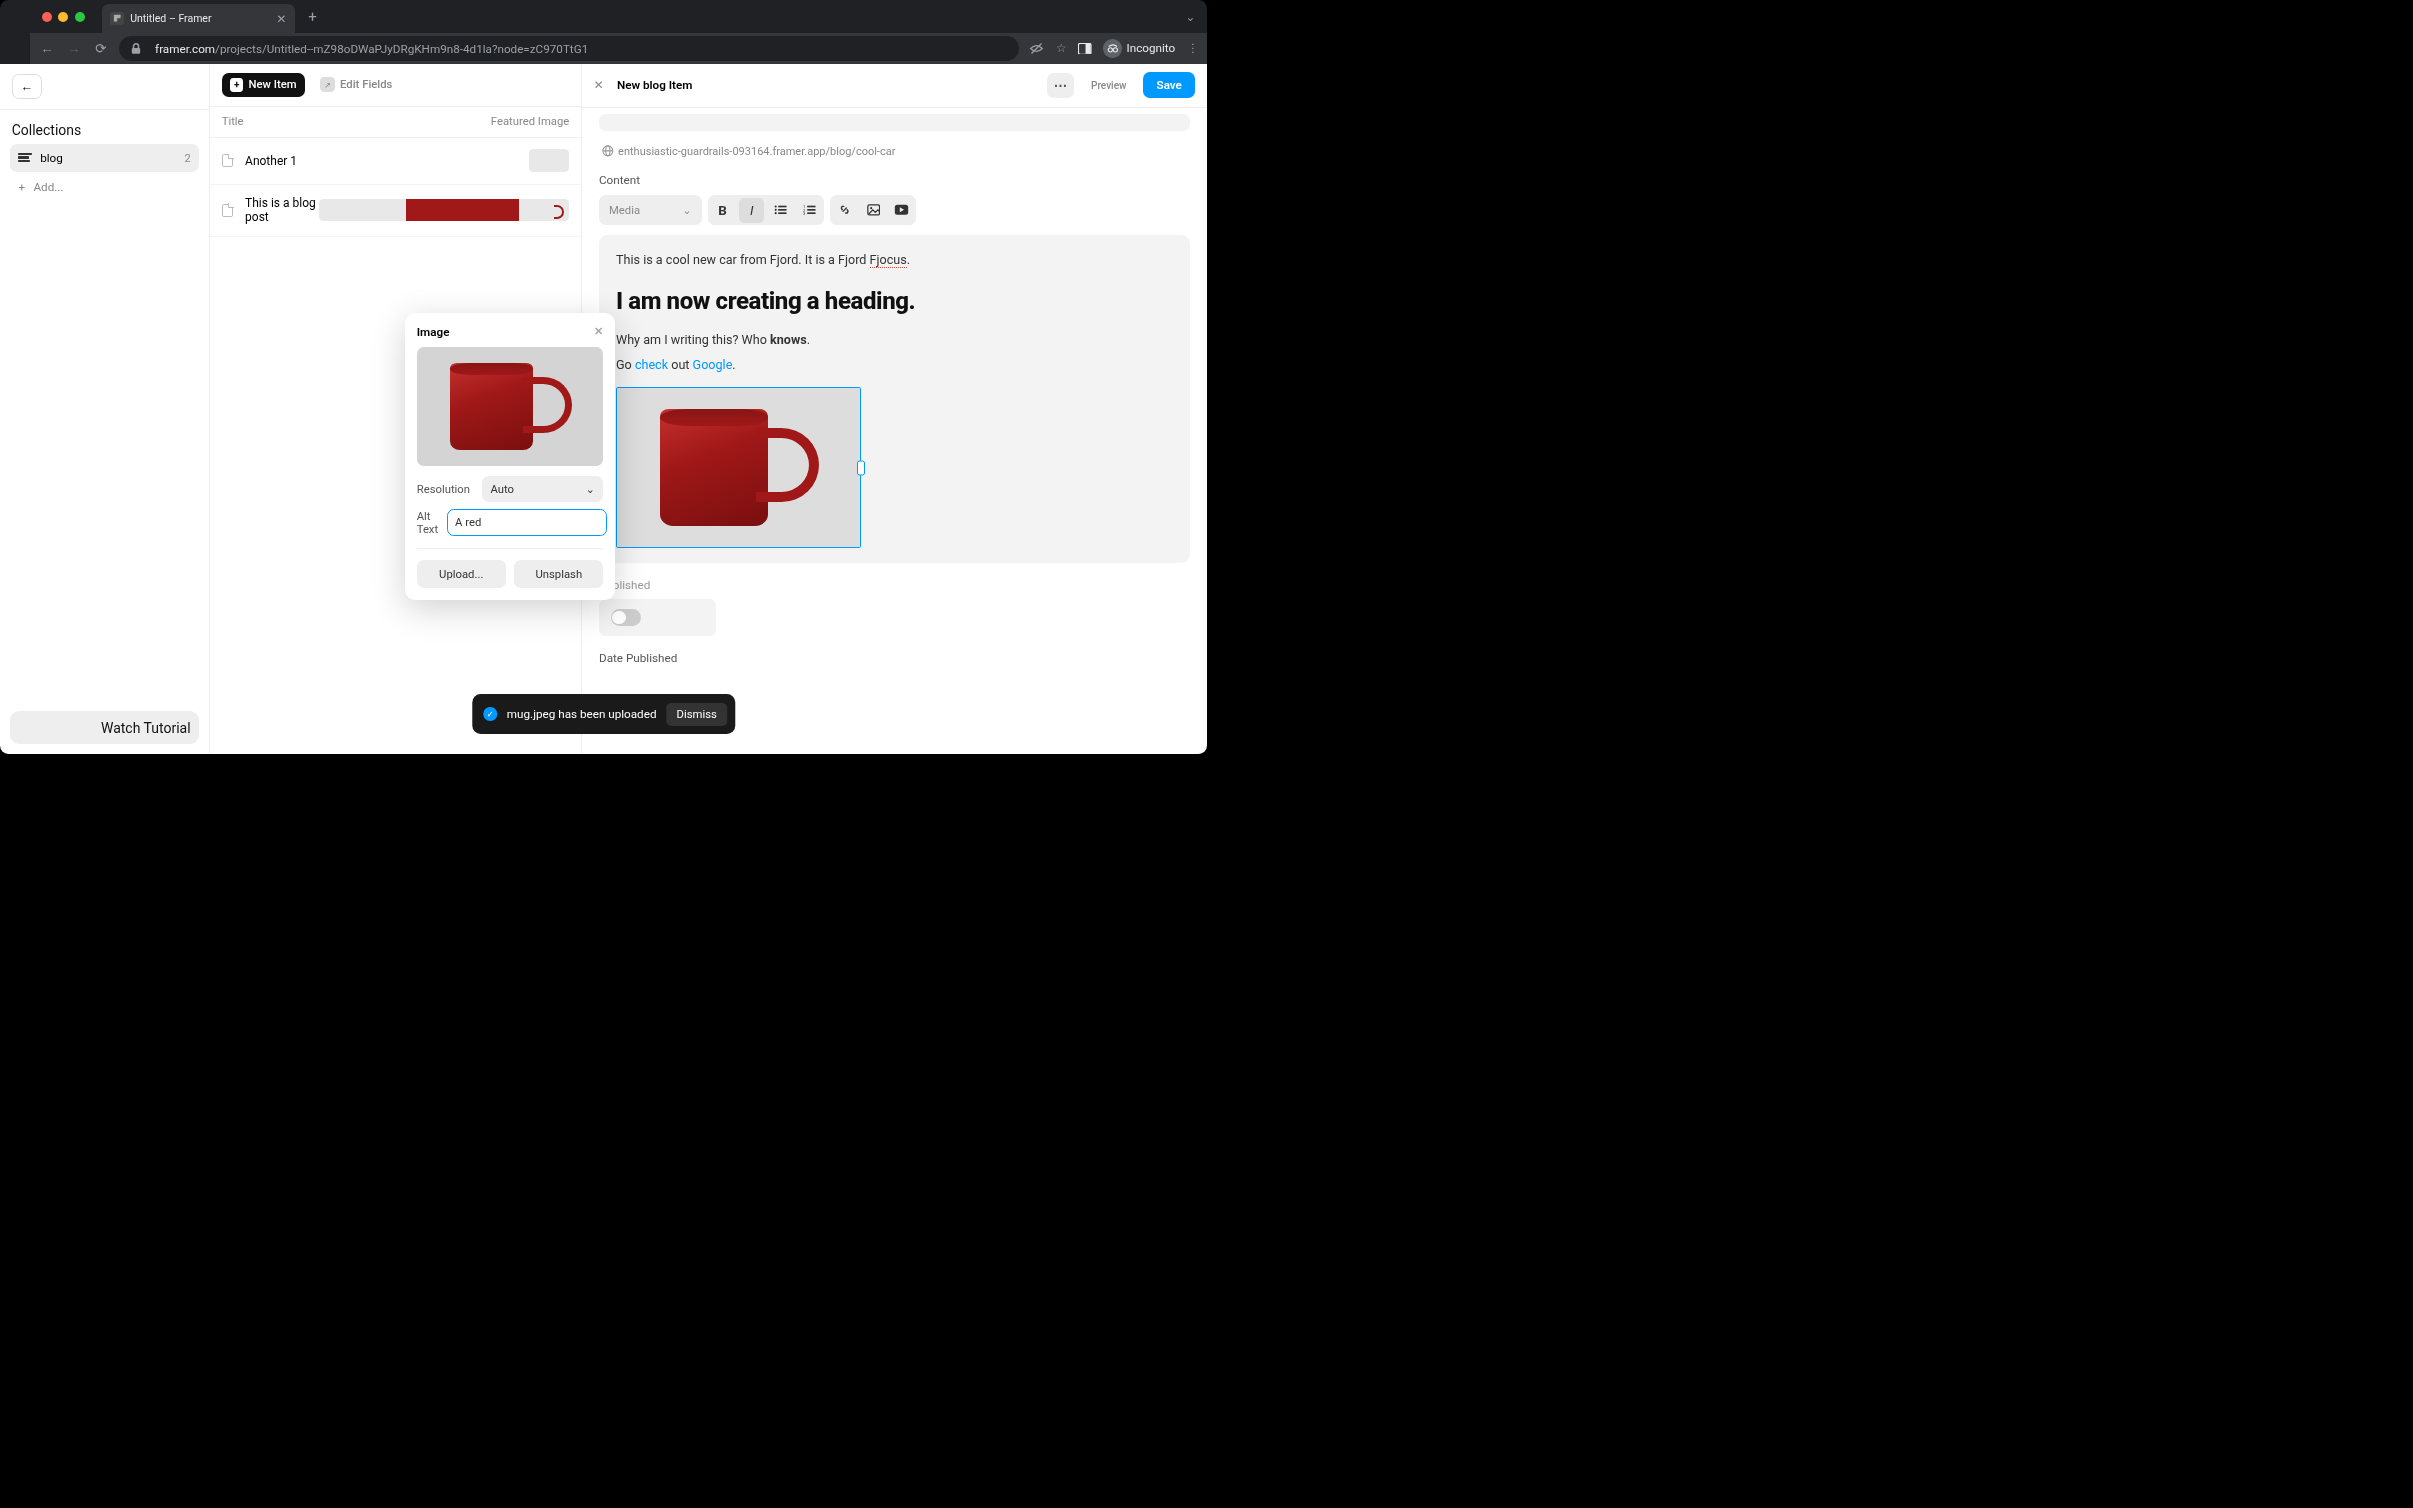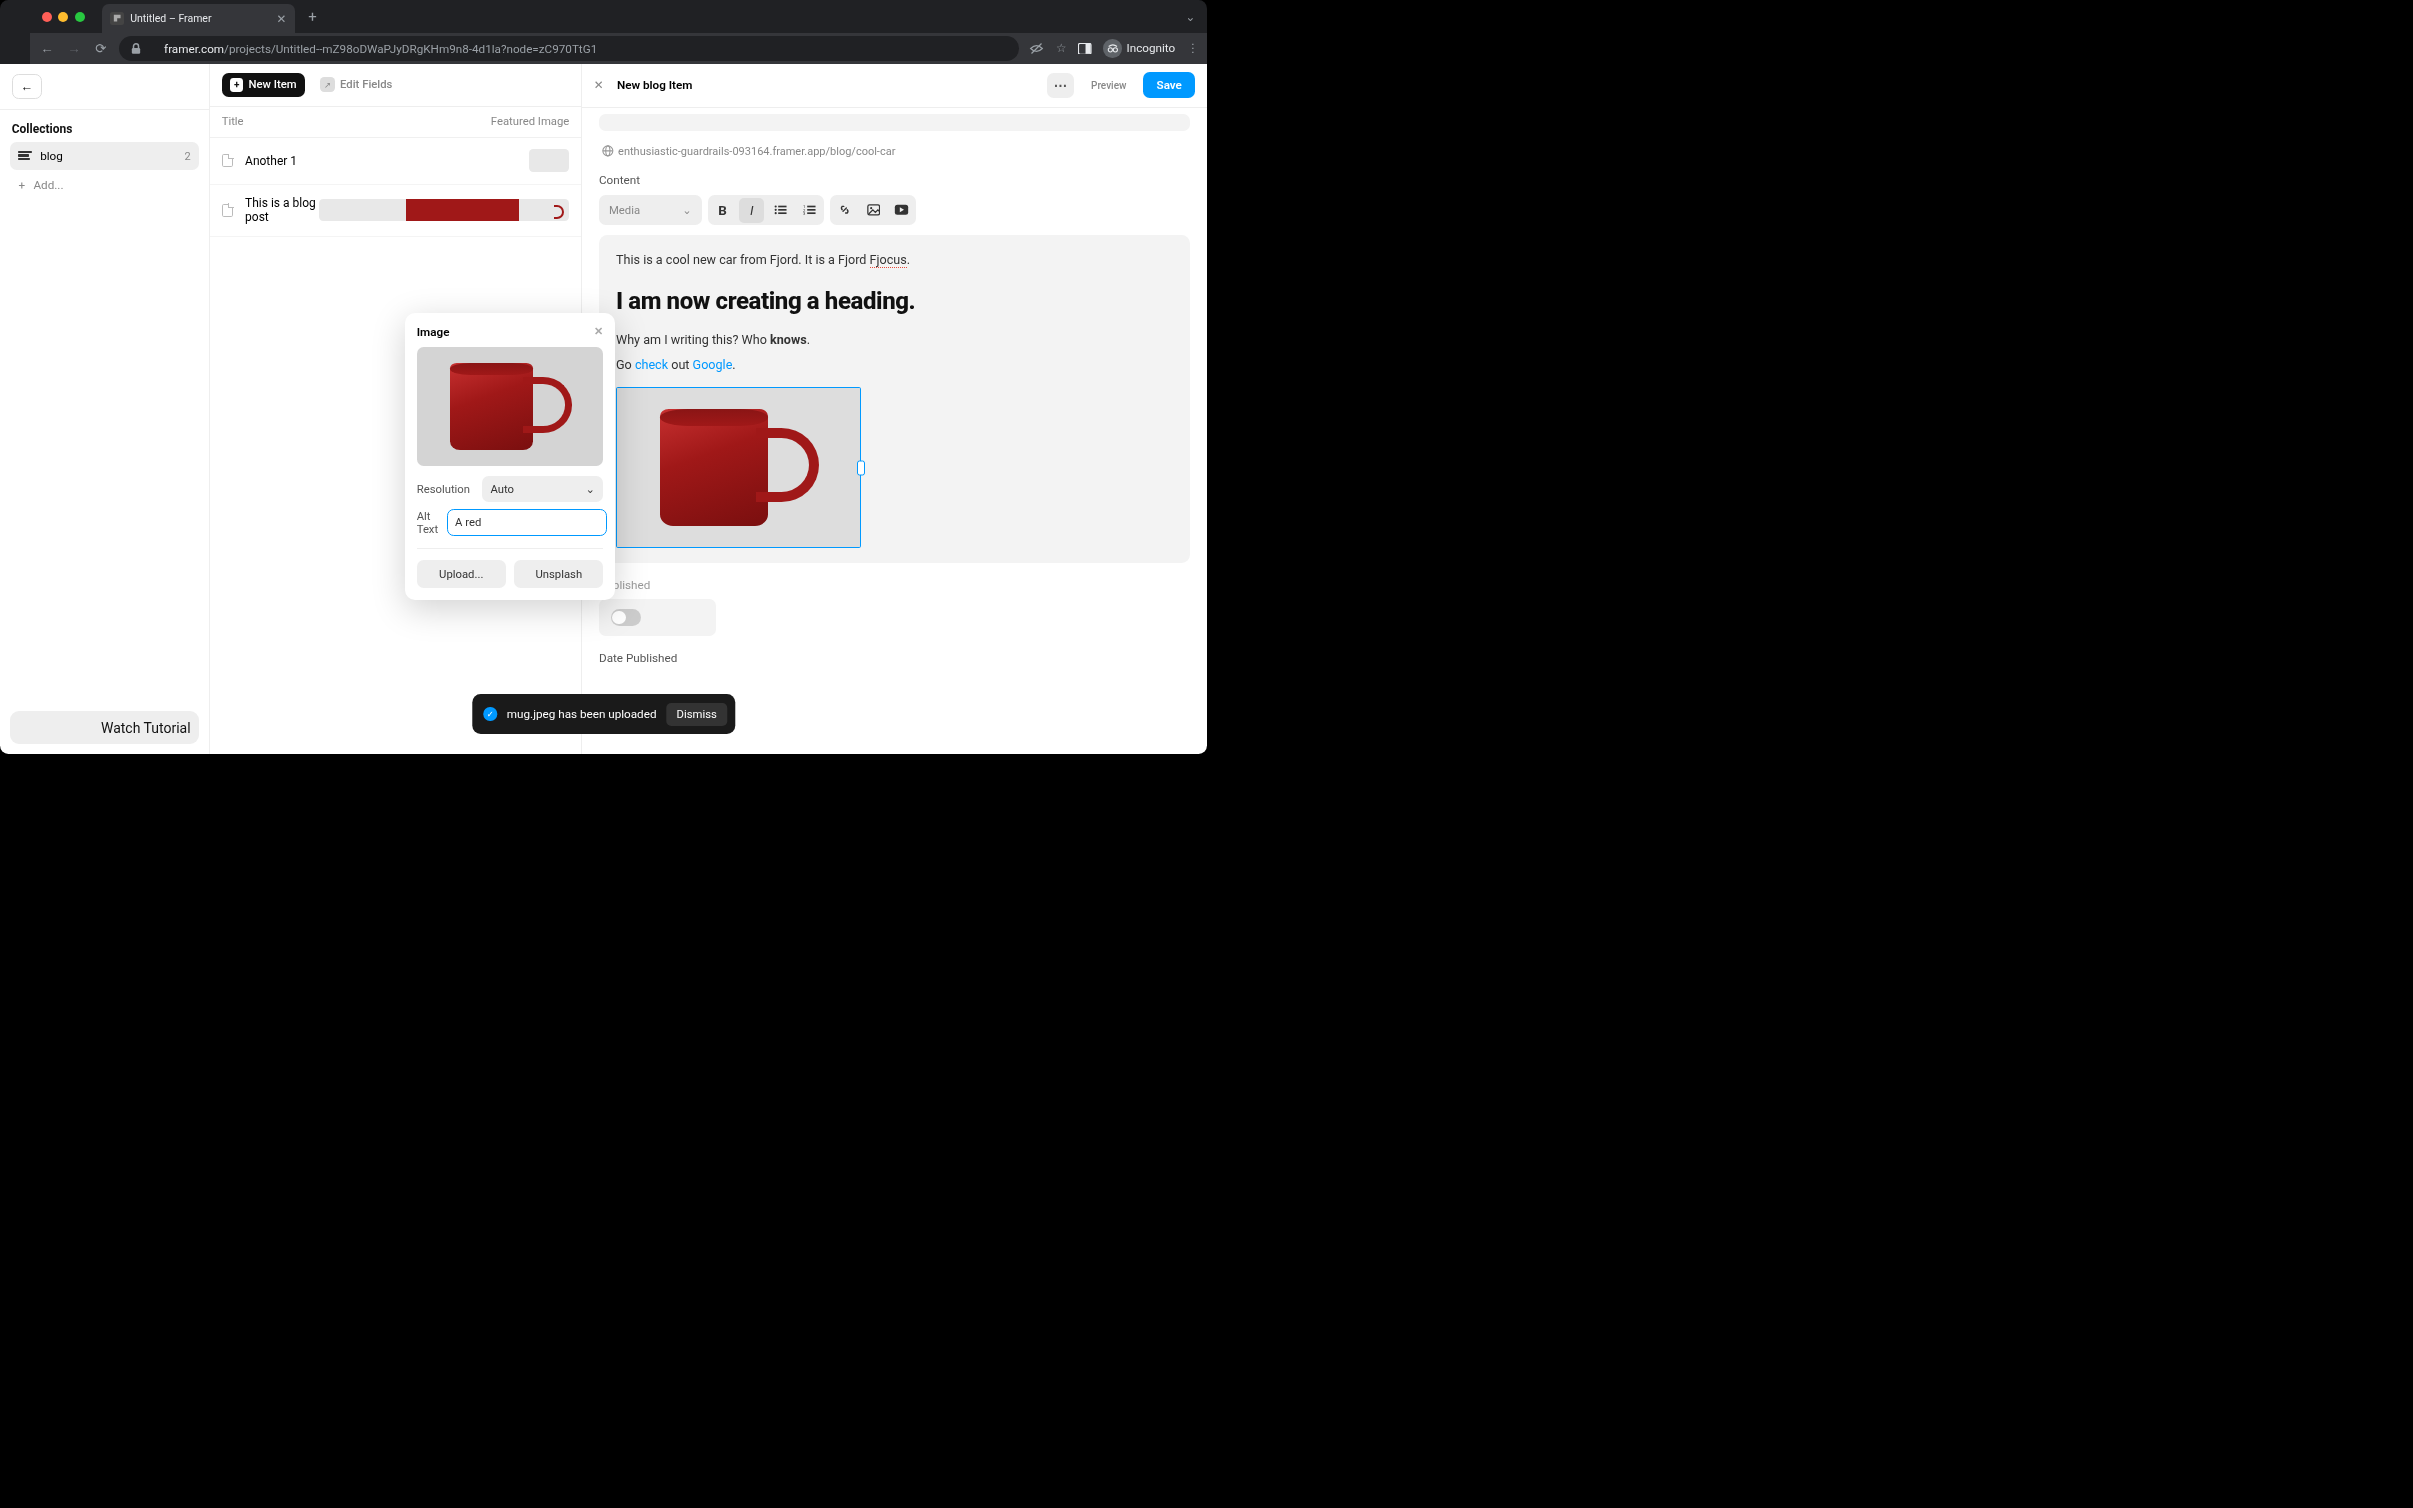--- a/index.html
+++ b/index.html
@@ -15,34 +15,34 @@
 .tl-green { background: #28c840; }
 .tab { background: #35363a; height: 28.5px; border-radius: 6.7px 6.7px 0 0; display: flex; align-items: center; padding: 0 8.4px 0 8.4px; gap: 6.7px; color: #e8eaed; font-size: 10.5px; position: relative; width: 193px; margin-top: 4.2px; }
 .tab-favicon { width: 13.4px; height: 13.4px; background: #444; border-radius: 2.5px; display:flex; align-items:center; justify-content:center; }
 .tab-close { margin-left: auto; color: #9aa0a6; font-size: 11.7px; }
 .new-tab-btn { color: #9aa0a6; font-size: 15px; padding: 0 6.7px; }
 .chevron-tabs { margin-left: auto; color: #9aa0a6; padding-right: 11.7px; font-size: 11.7px; }
 
 .addr-bar { display: flex; align-items: center; height: 31px; padding: 0 8.4px; gap: 10px; background: #35363a; }
 .nav-btn { color: #9aa0a6; font-size: 13.4px; width: 17px; text-align:center; }
 .nav-btn.disabled { color: #5f6368; }
-.url-box { flex: 1; background: #202124; border-radius: 17px; height: 25px; display: flex; align-items: center; padding: 0 11.7px; gap: 23px; color: #9aa0a6; font-size: 11.7px; }
+.url-box { flex: 1; background: #202124; border-radius: 17px; height: 25px; display: flex; align-items: center; padding: 0 11.7px; gap: 14px; color: #9aa0a6; font-size: 11.7px; }
 .url-host { color: #e8eaed; }
 .addr-actions { display: flex; align-items: center; gap: 11.7px; color: #9aa0a6; font-size: 11.7px; }
 .incognito-badge { display: flex; align-items: center; gap: 5px; color: #e8eaed; }
 .incognito-icon { width: 18.4px; height: 18.4px; background: #5f6368; border-radius: 50%; display:flex; align-items:center; justify-content:center;}
 
 
 .app { position: absolute; top: 64px; left: 0; right: 0; bottom: 0; background: #fff; display: flex; border-radius: 0 0 8.4px 8.4px; overflow:hidden;}
 
 
 .sidebar-left { width: 210px; border-right: 0.8px solid #eee; display: flex; flex-direction: column; }
 .sidebar-top { padding: 10px 11.7px; border-bottom: 0.8px solid #eee; }
 .back-square { width: 30px; height: 25px; border: 0.8px solid #ddd; border-radius: 6.7px; display: flex; align-items: center; justify-content: center; font-size: 12.6px; }
-.collections-header { padding: 11.7px 11.7px 6.7px; font-size: 12px; font-weight: 700; color: #111; }
+.collections-header { padding: 11.7px 11.7px 6.7px; font-size: 14px; font-weight: 400; color: #111; }
 .collection-item { margin: 0 10px; padding: 6.7px 8.4px; display: flex; align-items: center; gap: 8.4px; border-radius: 6.7px; font-size: 11.7px; }
 .collection-item.active { background: #eee; }
 .collection-icon { width: 13.4px; height: 10px; display:flex; flex-direction:column; gap:1.3px; }
 .collection-icon div { height: 2.1px; background: #333; border-radius:0.8px;}
 .collection-icon div:first-child { width: 100%; }
 .collection-icon div:nth-child(2) { width: 80%; }
 .collection-icon div:nth-child(3) { width: 90%; }
 .collection-count { margin-left: auto; color: #888; font-size: 11px; }
 .add-item { margin: 1.7px 10px; padding: 6.7px 8.4px; display:flex; align-items:center; gap:8.4px; font-size:11.7px; color:#888;}
 .watch-tutorial { margin: auto 10px 10px; padding: 8.4px; background: #eee; border-radius: 9px; text-align: right; font-size: 14px; color: #111; }

